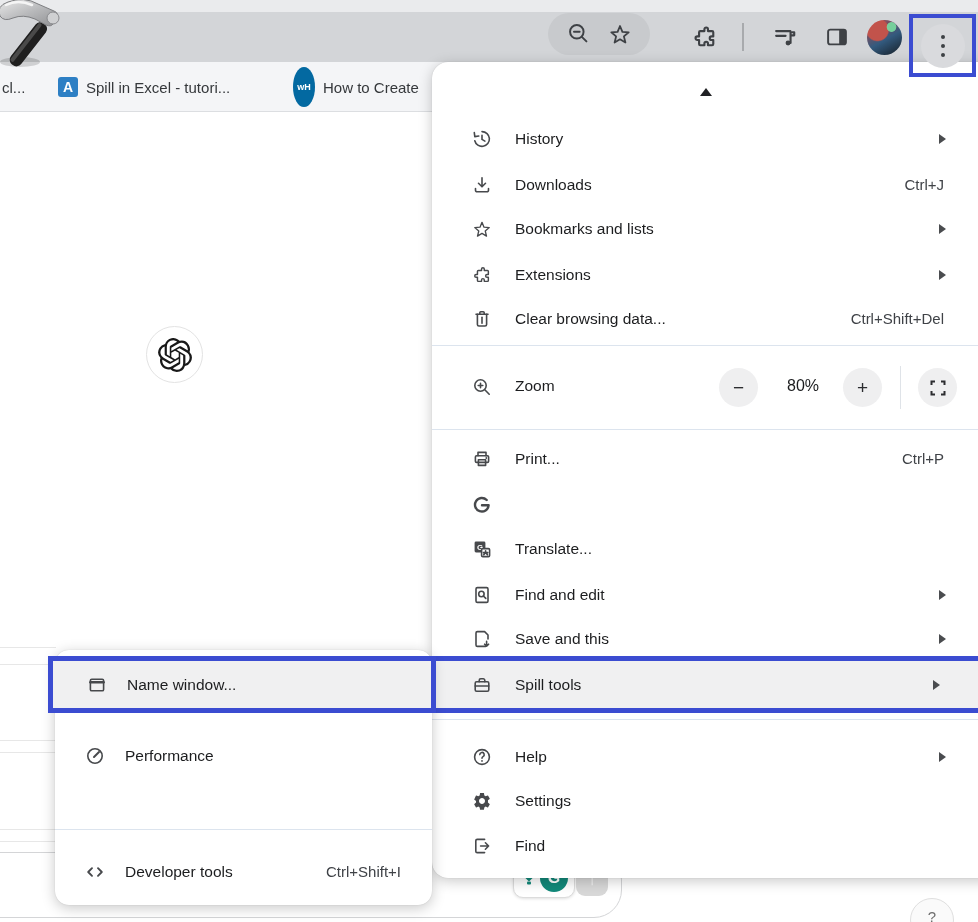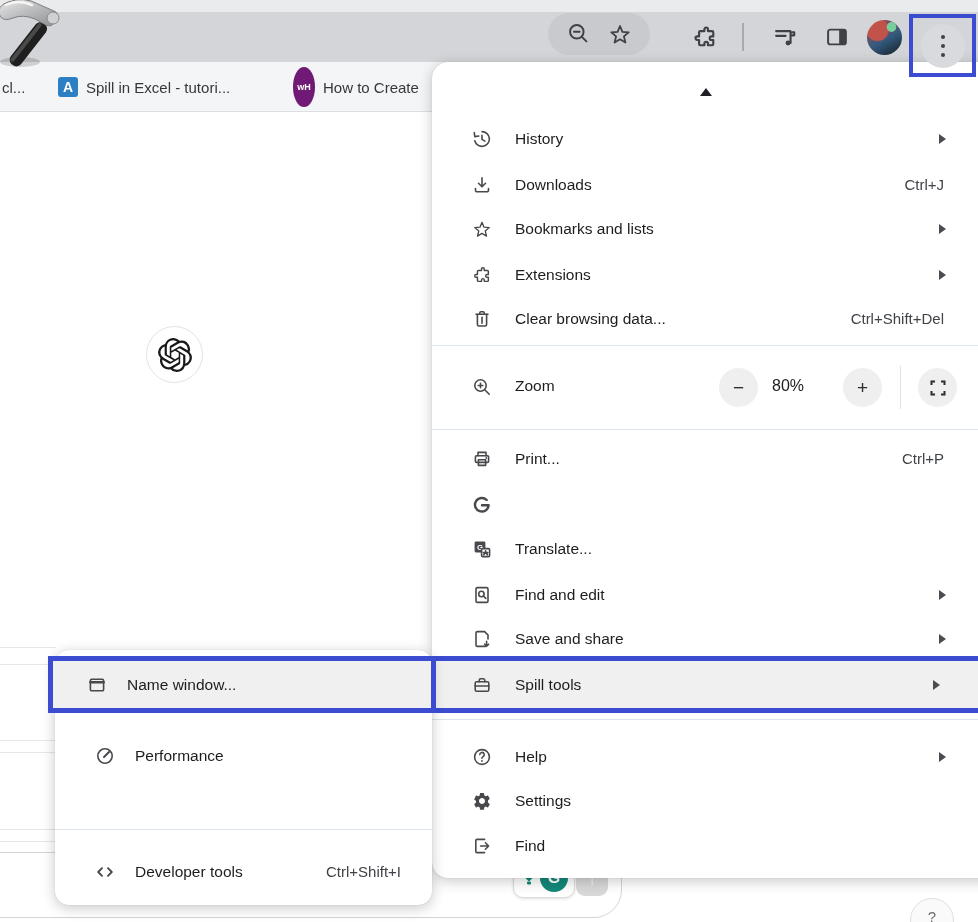--- a/index.html
+++ b/index.html
@@ -20,21 +20,21 @@
       radial-gradient(circle at 30% 28%, #c2534b 0 30%, transparent 34%),
       linear-gradient(150deg, #a14a52 10%, #335a7e 55%, #1d2c3a 90%);
     cursor:pointer; }
   .kebab-box { position:absolute; left:909px; top:2px; width:67px; height:63px; border:4px solid #3b4cd1; display:flex; align-items:center; justify-content:center; z-index:30; }
   .kebab-circle { width:44px; height:44px; border-radius:50%; background:#d9dadd; display:flex; flex-direction:column; align-items:center; justify-content:center; gap:5px; cursor:pointer; }
   .kebab-circle i { width:4px; height:4px; border-radius:50%; background:#3e4145; }
 
   .bookmarks-bar { position:absolute; left:0; top:62px; width:978px; height:50px; background:#f4f5f7; border-bottom:1px solid #dcdee1; }
   .bm-item { position:absolute; top:0; height:50px; display:flex; align-items:center; gap:8px; font-size:15px; color:#35383b; cursor:pointer; white-space:nowrap; }
   .favicon-a { width:20px; height:20px; border-radius:3px; background:#2d7fc4; color:#fff; font-weight:bold; font-size:14px; display:flex; align-items:center; justify-content:center; }
-  .favicon-wh { width:22px; height:40px; border-radius:50%; background:#701a75; color:#fff; font-weight:bold; font-size:9px; display:flex; align-items:center; justify-content:center;text-align:center; }
+  .favicon-wh { width:22px; height:40px; border-radius:50%; background:#0369a1; color:#fff; font-weight:bold; font-size:9px; display:flex; align-items:center; justify-content:center;text-align:center; }
 
   
   .page { position:absolute; left:0; top:113px; width:978px; height:809px; background:#fff; }
   .gpt-logo-circle { position:absolute; left:146px; top:213px; width:57px; height:57px; border-radius:50%; background:#fff; border:1px solid #e3e3e3; display:flex; align-items:center; justify-content:center; }
   .page-heading { position:absolute; left:6px; top:290px; font-size:27px; font-weight:bold; letter-spacing:-.4px; color:#101010; white-space:nowrap; }
   .edge-line { position:absolute; left:0; width:56px; height:1px; background:#e7e7e7; }
   .input-box { position:absolute; left:-30px; top:739px; width:652px; height:66px; border:1.5px solid #d4d5d7; border-radius:28px; background:#fff; }
   .ext-badge { position:absolute; left:513px; top:745px; width:62px; height:40px; background:#fff; border:1px solid #dcdcdc; border-radius:10px; box-shadow:0 1px 3px rgba(0,0,0,.12); display:flex; align-items:center; justify-content:center; gap:2px; cursor:pointer; }
   .gram-circle { width:28px; height:28px; border-radius:50%; background:#12897a; color:#fff; font-weight:bold; font-size:16px; display:flex; align-items:center; justify-content:center; }
   .send-btn { position:absolute; left:576px; top:751px; width:32px; height:32px; border-radius:9px; background:#d8d8d8; color:#fff; font-size:17px; font-weight:bold; display:flex; align-items:center; justify-content:center; cursor:pointer; }
@@ -57,26 +57,26 @@
   .main-menu .sub-arrow { margin-right:46px; }
   .scroll-up { position:absolute; left:268px; top:26px; width:0; height:0; border-bottom:8px solid #202124; border-left:6px solid transparent; border-right:6px solid transparent; }
   .more-tools-row { position:absolute; left:-5px; right:-15px; top:594px; height:57px; border:5px solid #3b4cd1; background:#f0f0f1; display:flex; align-items:center; padding-left:40px; font-size:15.5px; color:#1c1d1f; cursor:pointer; }
   .more-tools-row .m-ic { margin-right:23px; }
   .more-tools-row .sub-arrow { position:absolute; left:501px; margin:0; }
   
   .zoom-row { position:absolute; left:0; right:0; top:303px; height:45px; font-size:15.5px; color:#1c1d1f; }
   .zoom-row .zlabel { position:absolute; left:83px; top:12px; }
   .zoom-row .m-ic { position:absolute; left:40px; top:12px; }
   .round-btn { position:absolute; top:3px; width:39px; height:39px; border-radius:50%; background:#efeff0; display:flex; align-items:center; justify-content:center; font-size:19px; color:#2c2d30; cursor:pointer; }
-  .zoom-val { position:absolute; left:340px; top:12px; width:62px; text-align:left; font-size:16px; color:#1c1d1f; }
+  .zoom-val { position:absolute; left:340px; top:12px; width:62px; text-align:center; font-size:16px; color:#1c1d1f; }
   .zctl-divider { position:absolute; left:468px; top:1px; width:1px; height:43px; background:#dfe3e8; }
 
   
   .sub-menu { left:55px; top:650px; width:377px; height:255px; border-radius:14px; }
-  .sub-menu .m-row { padding-left:40px; }
+  .sub-menu .m-row { padding-left:30px; }
   .sub-menu .m-row .m-ic { margin-right:20px; }
   .sub-menu .shortcut { margin-right:31px; }
   .name-window-row { position:absolute; left:-7px; right:-4px; top:6px; height:57px; border:5px solid #3b4cd1; background:#f0f0f1; display:flex; align-items:center; padding-left:34px; font-size:15.5px; color:#1c1d1f; cursor:pointer; }
   .name-window-row .m-ic { margin-right:20px; }
 
   
   .hammer { position:absolute; left:-4px; top:-4px; z-index:40; pointer-events:none; }
 </style>
 </head>
 <body>
@@ -271,21 +271,21 @@
           <path d="M11.4 11l2.4 2.4"></path>
         </svg>
       <span class="label">Find and edit</span>
       <span class="sub-arrow"></span>
     </div>
     <div class="m-row" style="top:554px">
       <svg class="m-ic" width="20" height="20" viewBox="0 0 20 20">
           <path d="M13.6 17.4H5.4A1.4 1.4 0 0 1 4 16V4a1.4 1.4 0 0 1 1.4-1.4h7.2L16 6v4"></path>
           <path d="M14.6 12.4v4.8M12.6 15.2l2 2 2-2"></path>
         </svg>
-      <span class="label">Save and share</span>
+      <span class="label">Save and this</span>
       <span class="sub-arrow"></span>
     </div>
 
     <div class="more-tools-row">
       <svg class="m-ic" width="20" height="20" viewBox="0 0 20 20">
           <rect x="3.2" y="6.8" width="13.6" height="9.4" rx="1.4"></rect>
           <path d="M7.2 6.8V5.4A1.6 1.6 0 0 1 8.8 3.8h2.4a1.6 1.6 0 0 1 1.6 1.6v1.4M3.2 11h13.6"></path>
         </svg>
       <span class="label">Spill tools</span>
       <span class="sub-arrow"></span>

